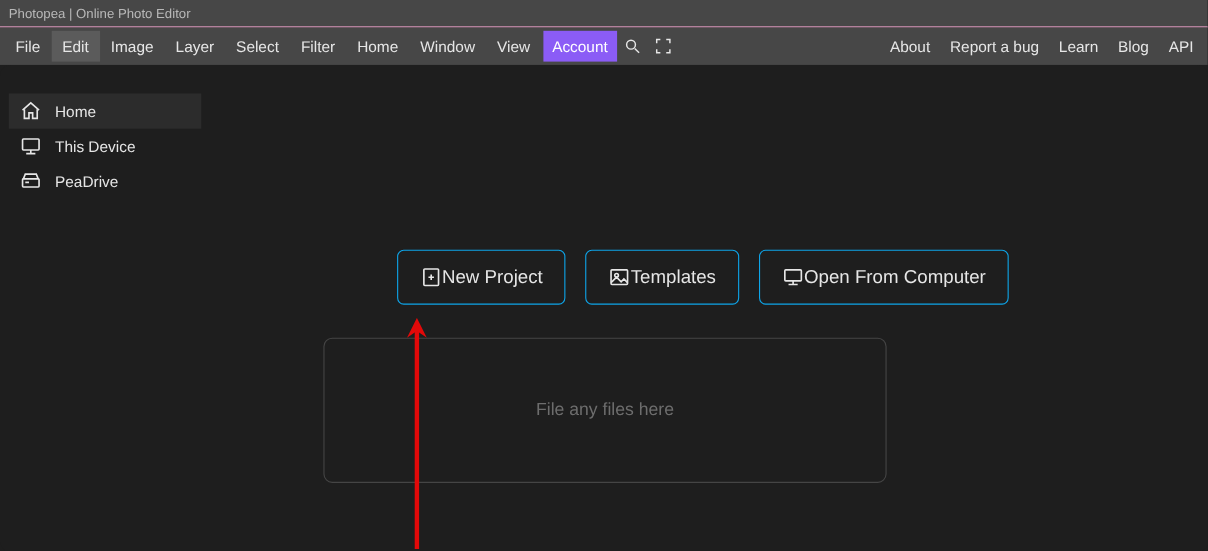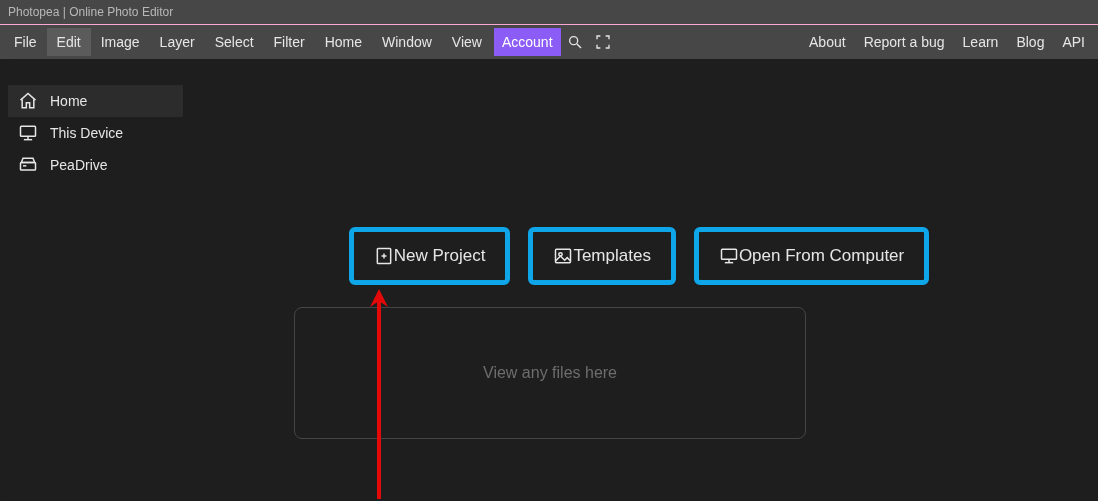--- a/index.html
+++ b/index.html
@@ -11,21 +11,21 @@
   .menubar .icon-btn{width:28px;height:28px;display:flex;align-items:center;justify-content:center;cursor:pointer;}
   .menubar .spacer{flex:1;}
   .menubar .right-link{padding:6px 9px;cursor:pointer;font-size:14px;}
   .content{position:relative;width:100%;height:calc(100% - 58px);background:#1e1e1e;border-radius:10px;}
   .sidebar{position:absolute;left:8px;top:26px;width:175px;}
   .side-item{display:flex;align-items:center;height:32px;padding:0 10px;gap:12px;font-size:14px;color:#e6e6e6;cursor:pointer;}
   .side-item.active{background:#2c2c2c;}
   .side-item .ico{width:20px;height:20px;display:flex;align-items:center;justify-content:center;}
   .main{position:absolute;left:200px;right:20px;top:0;bottom:0;}
   .btn-row{position:absolute;top:168px;left:0;right:0;display:flex;justify-content:center;gap:18px;}
-  .big-btn{display:flex;align-items:center;padding:0 20px;height:48px;border:5px solid #0ea5e9;border-radius:6px;color:#e6e6e6;font-size:17px;cursor:pointer;background:transparent;}
+  .big-btn{display:flex;align-items:center;padding:0 20px;height:48px;border:1px solid #0ea5e9;border-radius:6px;color:#e6e6e6;font-size:17px;cursor:pointer;background:transparent;}
   .big-btn .ico{width:20px;height:20px;display:flex;align-items:center;justify-content:center;}
   .dropzone{position:absolute;top:248px;left:94px;width:510px;height:130px;border:1px solid #454545;border-radius:8px;display:flex;align-items:center;justify-content:center;color:#6d6d6d;font-size:16px;}
   .arrow{position:absolute;left:367px;top:230px;pointer-events:none;}
   svg{display:block;}
 </style>
 </head>
 <body>
 
 <div class="titlebar">
   <span>Photopea | Online Photo Editor</span>
@@ -126,21 +126,21 @@
               <rect x="3" y="4" width="18" height="12" rx="1"></rect>
               <line x1="7" y1="20" x2="17" y2="20"></line>
               <line x1="12" y1="16" x2="12" y2="20"></line>
             </svg>
         </span>
         <span>Open From Computer</span>
       </div>
     </div>
 
     <div class="dropzone">
-      <span>View any files here</span>
+      <span>File any files here</span>
     </div>
   </div>
 
   <svg class="arrow" width="30" height="220">
     <defs>
       <marker id="ah" markerWidth="8" markerHeight="8" refX="4" refY="2" orient="auto">
         <polygon points="0,0 8,2 0,4 0,8 4,4 0,0" fill="#e30909"></polygon>
       </marker>
     </defs>
     <line x1="12" y1="210" x2="12" y2="12" stroke="#e30909" stroke-width="4"></line>

